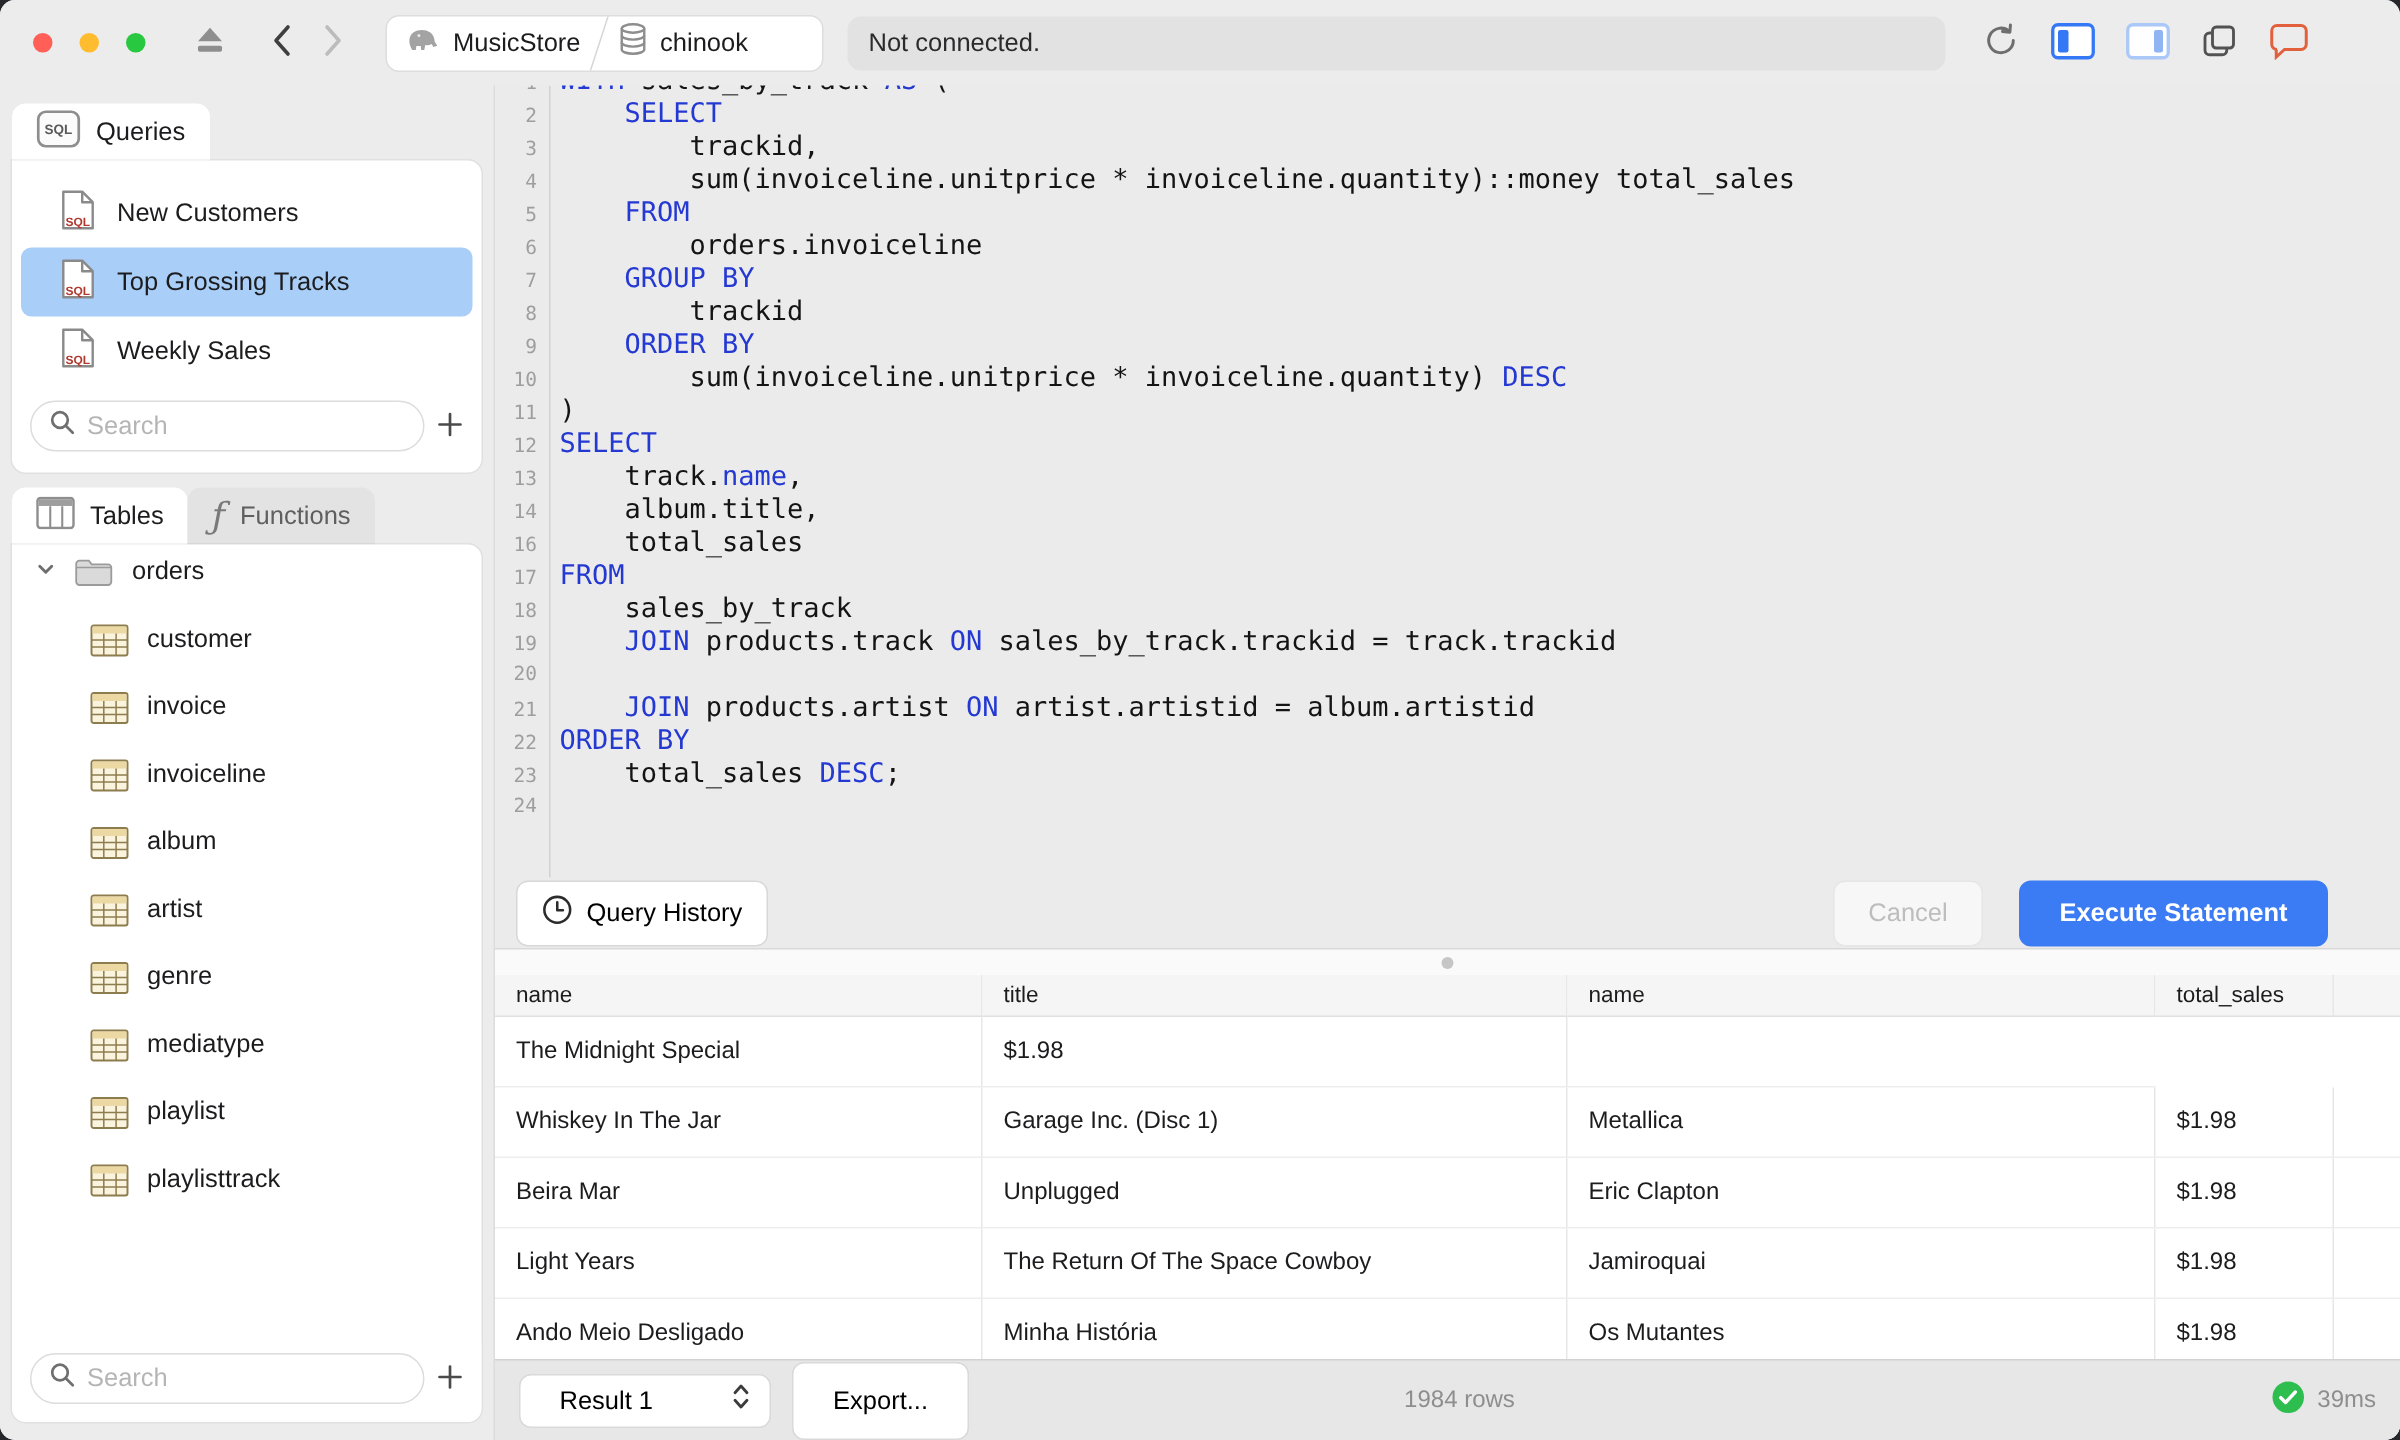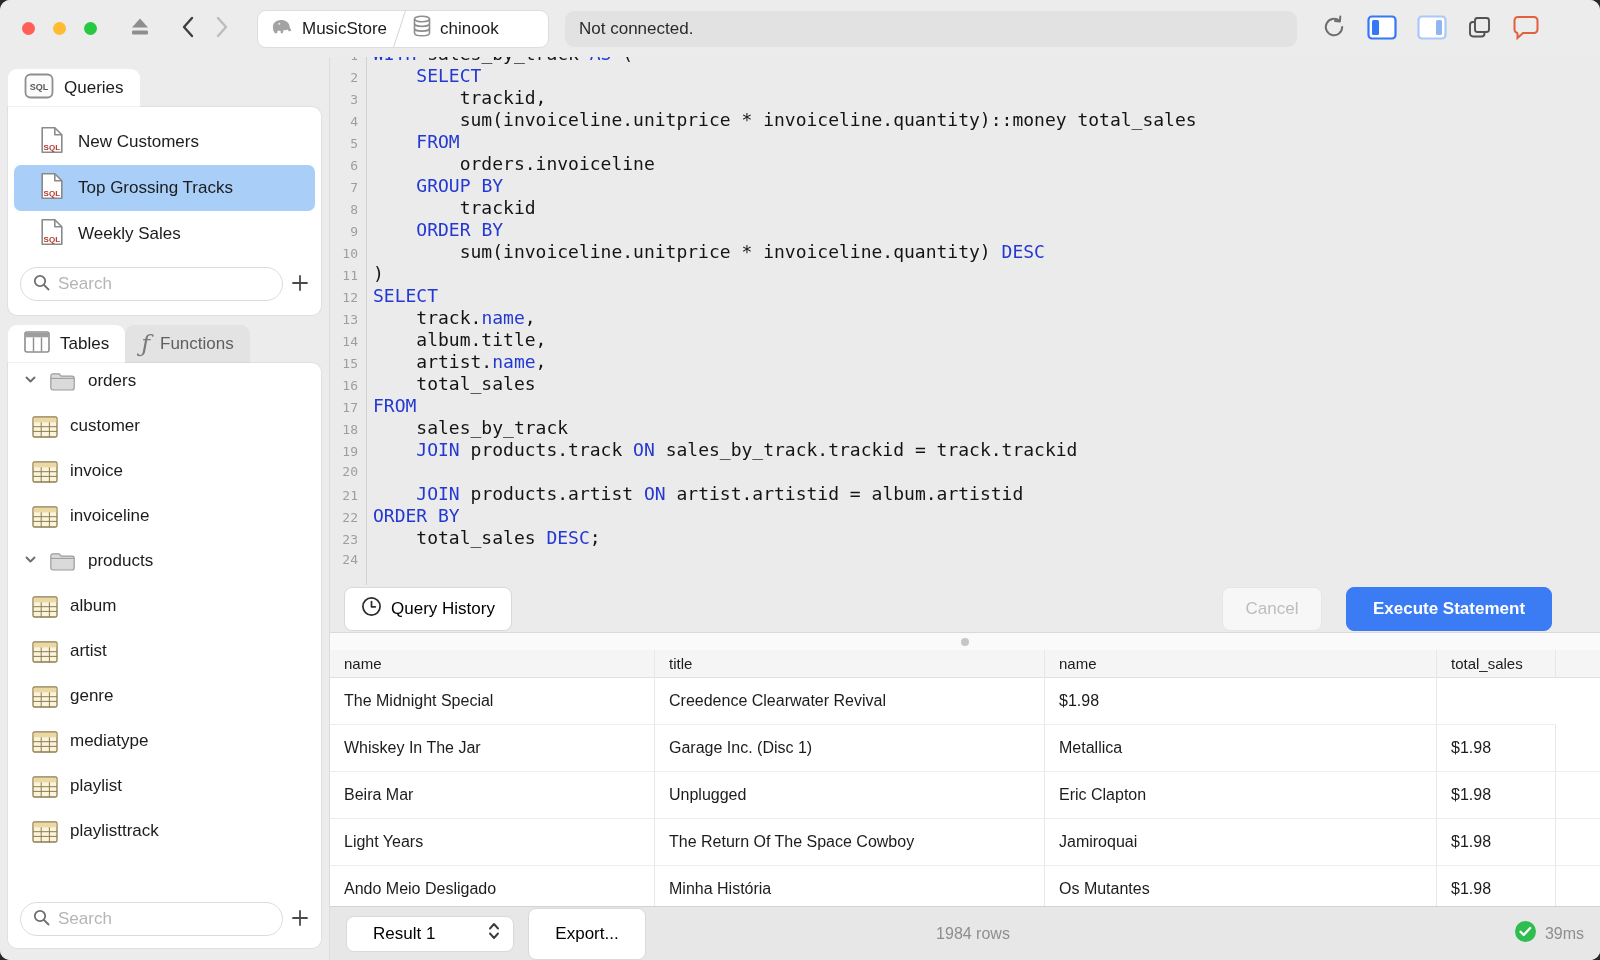--- a/index.html
+++ b/index.html
@@ -40,21 +40,21 @@
   .q-item.selected{background:#a9cef8;}
   .search-row{display:flex;align-items:center;gap:8px;padding:10px 12px 2px;}
   .t-search{position:absolute;left:0;right:0;bottom:0;background:#fff;border-radius:0 0 9px 9px;
     display:flex;align-items:center;gap:8px;padding:8px 12px 12px;}
   .search-pill{flex:1;height:34px;border:1px solid #dcdcdc;border-radius:17px;background:#fff;
     display:flex;align-items:center;gap:8px;padding:0 12px;box-sizing:border-box;}
   .placeholder{color:#b5b5b5;font-size:17px;}
   .tables-wrap{flex:1;min-height:0;position:relative;overflow:hidden;padding:8px 0 0;}
   .tree-row{height:45px;display:flex;align-items:flex-start;gap:12px;font-size:17px;}
   .tree-row.folder{padding-left:16px;}
-  .tree-row.table{padding-left:24px;}
+  .tree-row.table{padding-left:52px;}
   .gap10{height:10px;flex:none;}
 
   
   .editor{height:528px;flex:none;position:relative;overflow:hidden;background:#ebebeb;}
   .editor::before{content:"";position:absolute;left:36px;top:0;bottom:0;width:1px;background:#d2d2d2;}
   .code-scroll{margin-top:-14px;}
   .code-row{display:flex;height:22px;align-items:baseline;}
   .ln{width:28px;flex:none;text-align:right;padding-right:9px;font:13px/22px "DejaVu Sans Mono",monospace;color:#9e9e9e;}
   .lc{white-space:pre;font:18px/22px "DejaVu Sans Mono",monospace;color:#141414;padding-left:6px;}
   .kw{color:#2438d2;}
@@ -305,30 +305,20 @@
               <span>invoice</span>
             </div>
             <div class="tree-row table">
               <span><svg width="26" height="22" viewBox="0 0 26 22">
                   <rect x="1" y="1" width="24" height="20" rx="1.5" fill="#faf3dd" stroke="#8d7d4e" stroke-width="1.3"></rect>
                   <rect x="1.7" y="1.7" width="22.6" height="4.6" fill="#ecd8a2"></rect>
                   <path d="M1 10.7h24M1 15.4h24M9.2 6.3v15M17.4 6.3v15" stroke="#8d7d4e" stroke-width="1" fill="none"></path>
                 </svg></span>
               <span>invoiceline</span>
             </div>
-            <div class="tree-row folder">
-              <span><svg width="13" height="13" viewBox="0 0 13 13">
-                  <path d="M2.5 4.5L6.5 8.5l4-4" fill="none" stroke="#6e6e6e" stroke-width="1.9" stroke-linecap="round" stroke-linejoin="round"></path>
-                </svg></span>
-              <span><svg width="27" height="21" viewBox="0 0 27 21">
-                  <path d="M1.8 5a2.2 2.2 0 0 1 2.2-2.2h6.2l2 2.4h10.8A2.2 2.2 0 0 1 25.2 7.4v9.4a2.2 2.2 0 0 1-2.2 2.2H4a2.2 2.2 0 0 1-2.2-2.2z" fill="#dadada" stroke="#9b9b9b" stroke-width="1.2"></path>
-                  <path d="M1.8 7.4h23.4" stroke="#9b9b9b" stroke-width="1" fill="none"></path>
-                </svg></span>
-              <span>products</span>
-            </div>
             <div class="tree-row table">
               <span><svg width="26" height="22" viewBox="0 0 26 22">
                   <rect x="1" y="1" width="24" height="20" rx="1.5" fill="#faf3dd" stroke="#8d7d4e" stroke-width="1.3"></rect>
                   <rect x="1.7" y="1.7" width="22.6" height="4.6" fill="#ecd8a2"></rect>
                   <path d="M1 10.7h24M1 15.4h24M9.2 6.3v15M17.4 6.3v15" stroke="#8d7d4e" stroke-width="1" fill="none"></path>
                 </svg></span>
               <span>album</span>
             </div>
             <div class="tree-row table">
               <span><svg width="26" height="22" viewBox="0 0 26 22">
@@ -443,24 +433,20 @@
               <span class="ln">12</span>
               <span class="lc"><span class="kw">SELECT</span></span>
             </div>
             <div class="code-row">
               <span class="ln">13</span>
               <span class="lc"><span>    track.</span><span class="kw">name</span><span>,</span></span>
             </div>
             <div class="code-row">
               <span class="ln">14</span>
               <span class="lc"><span>    album.title,</span></span>
-            </div>
-            <div class="code-row">
-              <span class="ln">15</span>
-              <span class="lc"><span>    artist.</span><span class="kw">name</span><span>,</span></span>
             </div>
             <div class="code-row">
               <span class="ln">16</span>
               <span class="lc"><span>    total_sales</span></span>
             </div>
             <div class="code-row">
               <span class="ln">17</span>
               <span class="lc"><span class="kw">FROM</span></span>
             </div>
             <div class="code-row">
@@ -521,21 +507,20 @@
               <div class="cell">name</div>
               <div class="cell">title</div>
               <div class="cell">name</div>
               <div class="cell">total_sales</div>
               <div class="cell filler"></div>
             </div>
           </div>
         <div class="tbody" id="results-body">
             <div class="tr">
               <div class="cell">The Midnight Special</div>
-              <div class="cell">Creedence Clearwater Revival</div>
               <div class="cell">$1.98</div>
               <div class="cell filler"></div>
             </div>
             <div class="tr">
               <div class="cell">Whiskey In The Jar</div>
               <div class="cell">Garage Inc. (Disc 1)</div>
               <div class="cell">Metallica</div>
               <div class="cell">$1.98</div>
               <div class="cell filler"></div>
             </div>

